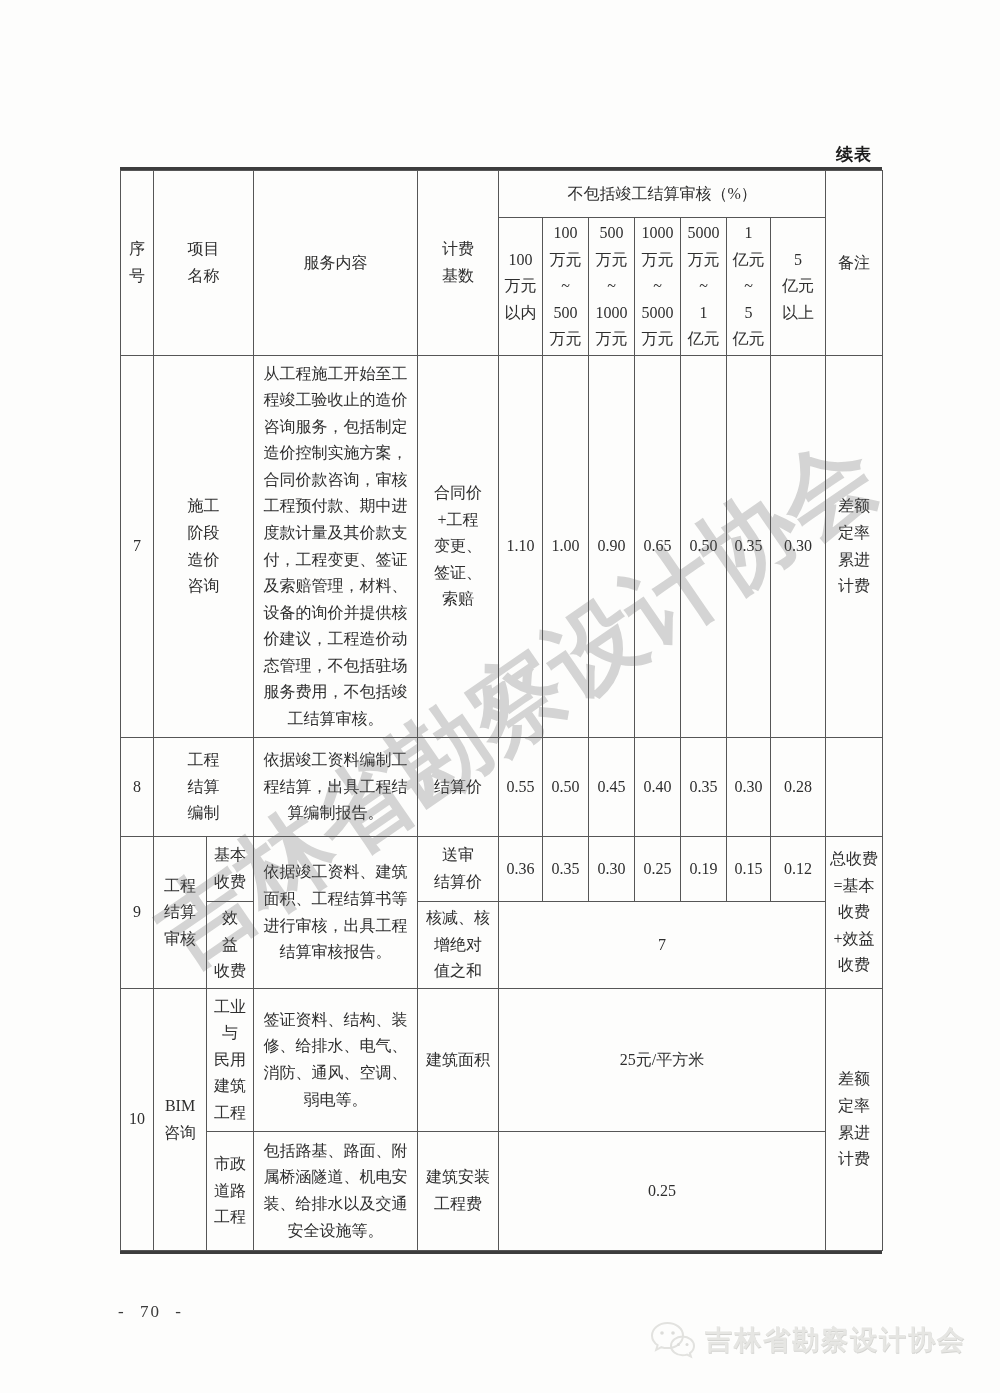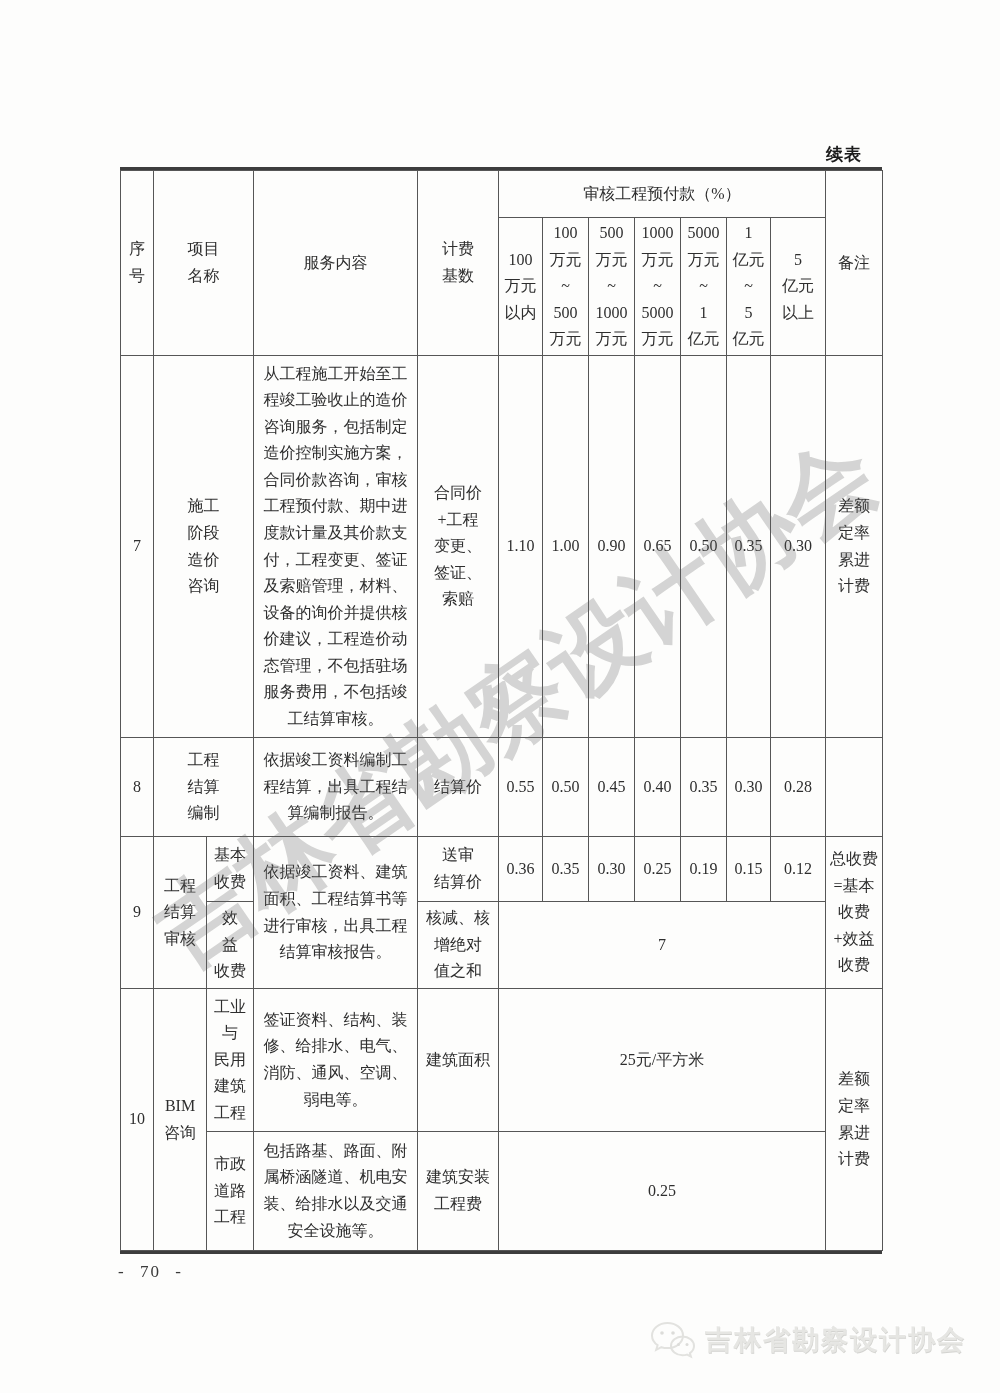--- a/index.html
+++ b/index.html
@@ -10,21 +10,21 @@
     color:#2e2e2e;
     position:relative;
   }
   .page{
     position:absolute;inset:0;
     background:#fdfdfc;
     overflow:hidden;
   }
   
   .cont-label{
-    position:absolute;top:143px;right:138px;
+    position:absolute;top:143px;right:128px;
     font-size:17px;font-weight:700;color:#1c1c1c;
     letter-spacing:1px;
   }
   
   .tbl-wrap{
     position:absolute;left:120px;top:167px;width:762px;
     border-top:3px solid #3d3d3d;
     border-bottom:3px solid #3d3d3d;
   }
   table.fee{
@@ -63,21 +63,21 @@
     font-size:94px;line-height:100px;font-weight:600;
     letter-spacing:0px;white-space:nowrap;
     color:rgba(95,95,95,0.26);
     transform:rotate(-34.5deg);
     transform-origin:50% 50%;
     pointer-events:none;
     z-index:5;
   }
   
   .page-num{
-    position:absolute;left:118px;top:1262px;
+    position:absolute;left:118px;top:1302px;
     font-size:17px;color:#3a3a3a;
     letter-spacing:2px;word-spacing:8px;
   }
   
   .footer-brand{
     position:absolute;top:1320px;right:34px;
     display:flex;align-items:center;gap:9px;
   }
   .footer-brand .brand-text{
     font-family:"Liberation Sans","DejaVu Sans",sans-serif;
@@ -115,21 +115,21 @@
       </colgroup>
       <tbody>
         <tr class="h1">
           <td rowspan="2">序
 号</td>
           <td rowspan="2" colspan="2">项目
 名称</td>
           <td rowspan="2">服务内容</td>
           <td rowspan="2">计费
 基数</td>
-          <td colspan="7">审核工程预付款（%）</td>
+          <td colspan="7">不包括竣工结算审核（%）</td>
           <td rowspan="2">备注</td>
         </tr>
         <tr class="h2">
           <td class="range">100
 万元
 以内</td>
           <td class="range">100
 万元
 ~
 500

